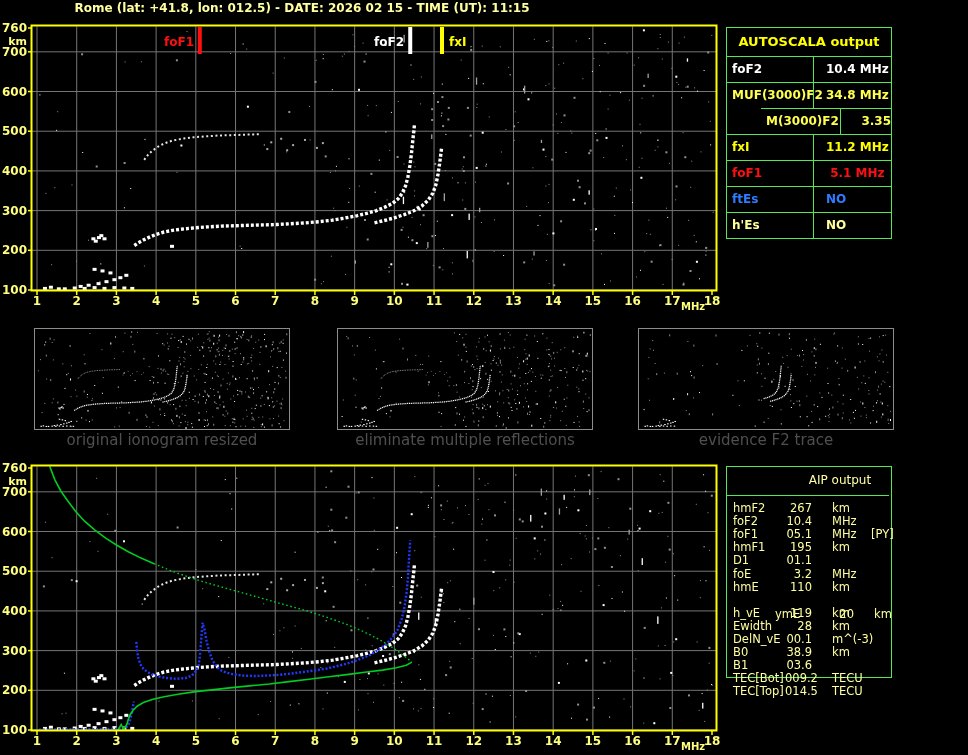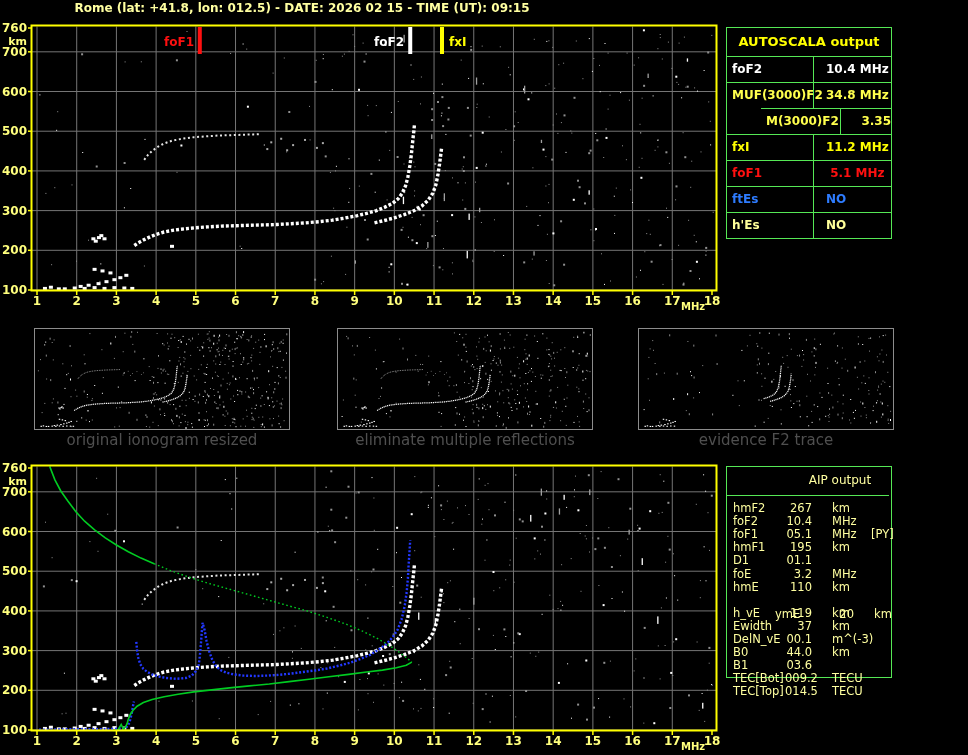--- a/index.html
+++ b/index.html
@@ -48,21 +48,21 @@
          background:#000;box-sizing:border-box;}
   #thumb-0{left:34px;} #thumb-1{left:337px;} #thumb-2{left:638px;}
   .caption{position:absolute;top:431px;width:256px;text-align:center;
            color:#4f4f4f;font-size:15px;}
   #cap-0{left:34px;} #cap-1{left:337px;} #cap-2{left:638px;}
 </style>
 </head>
 <body>
 
 <div id="root">
-  <div class="title">Rome (lat: +41.8, lon: 012.5) - DATE: 2026 02 15 - TIME (UT): 09:15</div>
+  <div class="title">Rome (lat: +41.8, lon: 012.5) - DATE: 2026 02 15 - TIME (UT): 11:15</div>
 
   <div>
     <svg id="svg-top" width="692" height="276" viewBox="0 0 692 276">
         <g>
           <line x1="9" y1="2.5" x2="9" y2="266" stroke="#757575" stroke-width="1"></line>
           <line x1="48.7059" y1="2.5" x2="48.7059" y2="266" stroke="#757575" stroke-width="1"></line>
           <line x1="88.4118" y1="2.5" x2="88.4118" y2="266" stroke="#757575" stroke-width="1"></line>
           <line x1="128.1177" y1="2.5" x2="128.1177" y2="266" stroke="#757575" stroke-width="1"></line>
           <line x1="167.8236" y1="2.5" x2="167.8236" y2="266" stroke="#757575" stroke-width="1"></line>
           <line x1="207.52949999999998" y1="2.5" x2="207.52949999999998" y2="266" stroke="#757575" stroke-width="1"></line>
@@ -2050,23 +2050,23 @@
     <div id="aip-rows">
         <div class="aip-row" style="top: 36px;"><div class="aip-label">hmF2</div><div class="aip-value">267</div><div class="aip-unit">km</div><div class="aip-extra"></div></div>
         <div class="aip-row" style="top: 49.1px;"><div class="aip-label">foF2</div><div class="aip-value">10.4</div><div class="aip-unit">MHz</div><div class="aip-extra"></div></div>
         <div class="aip-row" style="top: 62.2px;"><div class="aip-label">foF1</div><div class="aip-value">05.1</div><div class="aip-unit">MHz</div><div class="aip-extra">[PY]</div></div>
         <div class="aip-row" style="top: 75.3px;"><div class="aip-label">hmF1</div><div class="aip-value">195</div><div class="aip-unit">km</div><div class="aip-extra"></div></div>
         <div class="aip-row" style="top: 88.4px;"><div class="aip-label">D1</div><div class="aip-value">01.1</div><div class="aip-unit"></div><div class="aip-extra"></div></div>
         <div class="aip-row" style="top: 101.5px;"><div class="aip-label">foE</div><div class="aip-value">3.2</div><div class="aip-unit">MHz</div><div class="aip-extra"></div></div>
         <div class="aip-row" style="top: 114.6px;"><div class="aip-label">hmE</div><div class="aip-value">110</div><div class="aip-unit">km</div><div class="aip-extra"></div></div>
         <div class="aip-row" style="top: 142px; margin-left: 42px;"><div class="aip-label">ymE</div><div class="aip-value">20</div><div class="aip-unit">km</div><div class="aip-extra"></div></div>
         <div class="aip-row" style="top: 140.8px;"><div class="aip-label">h_vE</div><div class="aip-value">119</div><div class="aip-unit">km</div><div class="aip-extra"></div></div>
-        <div class="aip-row" style="top: 153.9px;"><div class="aip-label">Ewidth</div><div class="aip-value">37</div><div class="aip-unit">km</div><div class="aip-extra"></div></div>
+        <div class="aip-row" style="top: 153.9px;"><div class="aip-label">Ewidth</div><div class="aip-value">28</div><div class="aip-unit">km</div><div class="aip-extra"></div></div>
         <div class="aip-row" style="top: 167px;"><div class="aip-label">DelN_vE</div><div class="aip-value">00.1</div><div class="aip-unit">m^(-3)</div><div class="aip-extra"></div></div>
-        <div class="aip-row" style="top: 180.1px;"><div class="aip-label">B0</div><div class="aip-value">44.0</div><div class="aip-unit">km</div><div class="aip-extra"></div></div>
+        <div class="aip-row" style="top: 180.1px;"><div class="aip-label">B0</div><div class="aip-value">38.9</div><div class="aip-unit">km</div><div class="aip-extra"></div></div>
         <div class="aip-row" style="top: 193.2px;"><div class="aip-label">B1</div><div class="aip-value">03.6</div><div class="aip-unit"></div><div class="aip-extra"></div></div>
         <div class="aip-row" style="top: 206.3px;"><div class="aip-label">TEC[Bot]</div><div class="aip-value">009.2</div><div class="aip-unit">TECU</div><div class="aip-extra"></div></div>
         <div class="aip-row" style="top: 219.4px;"><div class="aip-label">TEC[Top]</div><div class="aip-value">014.5</div><div class="aip-unit">TECU</div><div class="aip-extra"></div></div>
       </div>
   </div>
 <span class="xtick" style="left: 26px; top: 294px;">1</span>
     <span class="xtick" style="left: 65.7059px; top: 294px;">2</span>
     <span class="xtick" style="left: 105.412px; top: 294px;">3</span>
     <span class="xtick" style="left: 145.118px; top: 294px;">4</span>
     <span class="xtick" style="left: 184.824px; top: 294px;">5</span>

